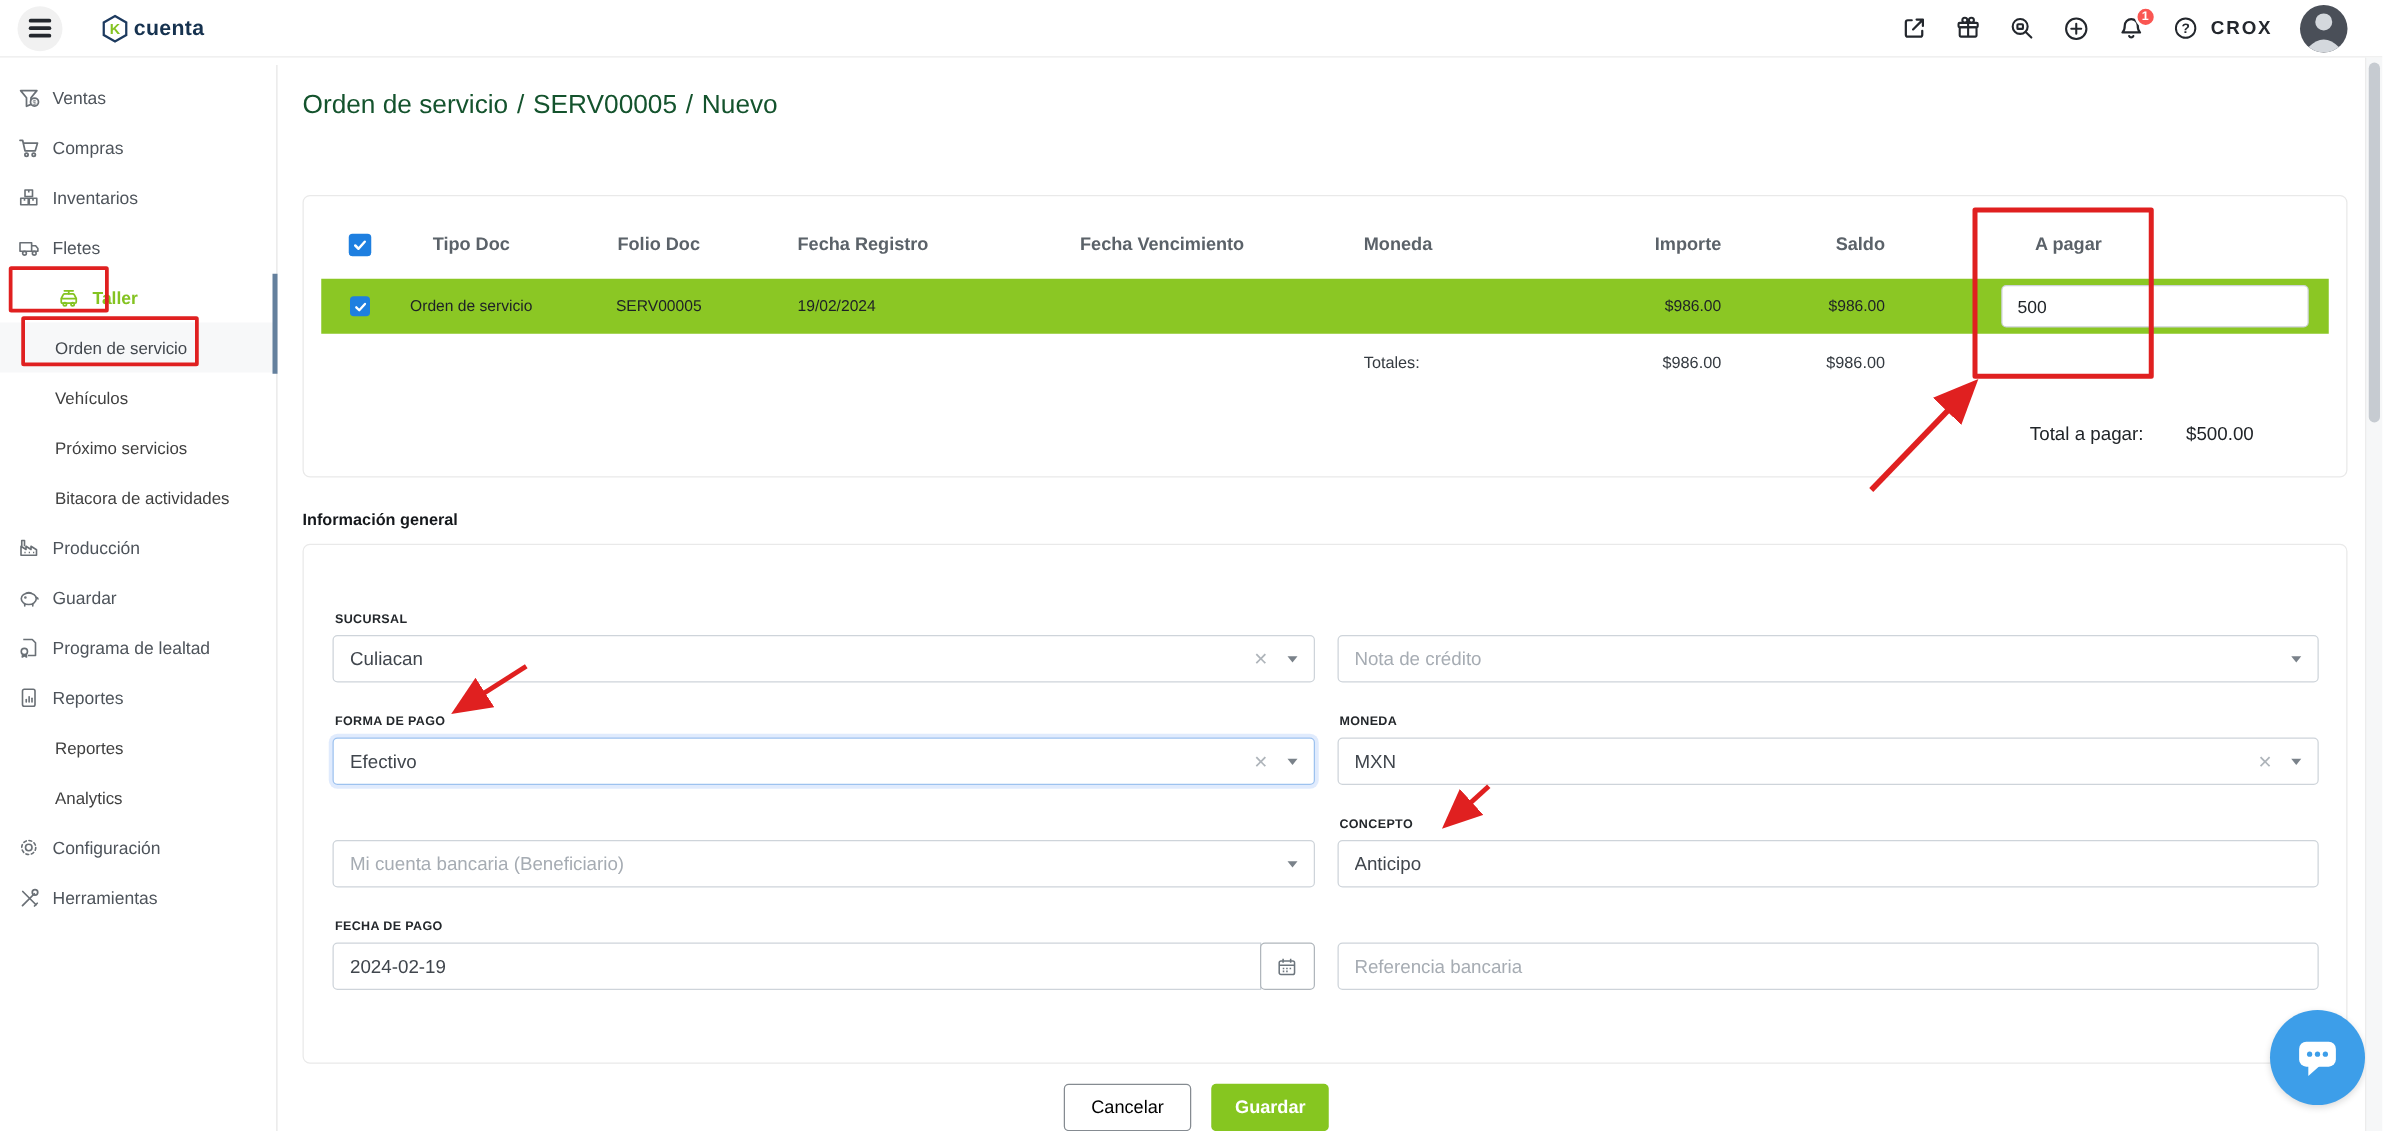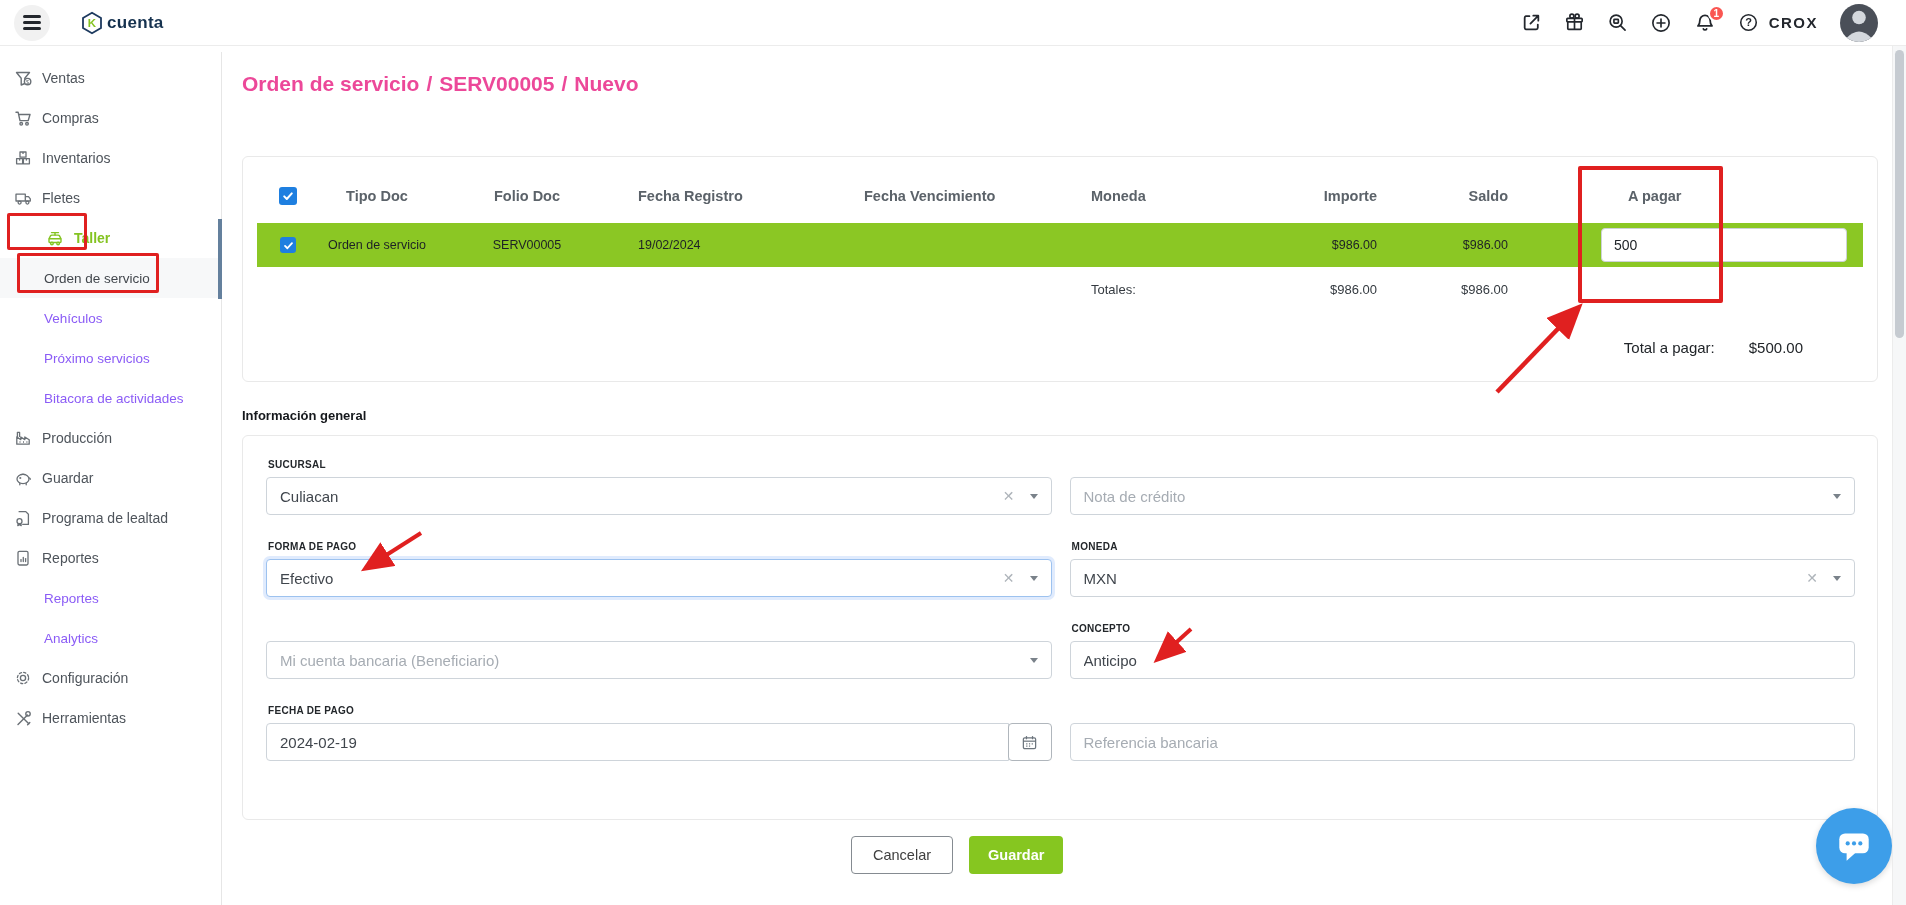--- a/index.html
+++ b/index.html
@@ -20,27 +20,27 @@
   .tico{background:none;border:none;cursor:pointer;display:flex;align-items:center;color:#23272d;padding:0;}
   .bell-wrap{position:relative;}
   .badge{position:absolute;top:-7px;right:-9px;min-width:17px;height:17px;border-radius:9px;background:#fa5652;
     color:#fff;font-size:10px;font-weight:bold;display:flex;align-items:center;justify-content:center;border:2px solid #fff;}
   .crox{font-size:15px;font-weight:bold;letter-spacing:1.5px;color:#23272d;margin-left:-12px;}
   .avatar{width:38px;height:38px;border-radius:50%;background:#4a4f58;overflow:hidden;display:flex;align-items:flex-end;justify-content:center;cursor:pointer;}
   
   .sidebar{position:absolute;top:52px;left:0;bottom:0;width:222px;background:#fff;border-right:1px solid #e6e6e6;padding-top:6px;z-index:4;}
   .side-item{height:40px;display:flex;align-items:center;gap:9px;padding-left:13px;font-size:14px;color:#4e545b;cursor:pointer;}
   .side-item .ic{width:20px;display:flex;justify-content:center;flex:none;}
-  .side-sub{padding-left:44px;font-size:13.5px;color:#8b5cf6;}
+  .side-sub{padding-left:44px;font-size:13.5px;color:#404040;}
   .side-green{color:#84c321;font-weight:bold;padding-left:45px;}
   .side-active{background:#f7f8f9;color:#42474d;}
   .active-indicator{position:absolute;right:-1px;top:167px;width:4px;height:80px;background:#64809d;}
   
   .main{position:absolute;left:222px;top:46px;right:0;bottom:0;}
-  .crumb{margin:26px 0 0 20px;font-size:21px;font-weight:bold;color:#ec4899;}
+  .crumb{margin:26px 0 0 20px;font-size:21px;font-weight:normal;color:#14532d;}
   .crumb .sep{margin:0 7px;}
   .card{border:1px solid #e9e9e9;border-radius:6px;background:#fff;}
   .table-card{margin:60px 28px 0 20px;padding:12px 14px 8px;position:relative;}
   .trow{display:flex;align-items:center;}
   .thead{height:54px;font-weight:bold;font-size:14.5px;color:#5b6269;}
   .tdoc{height:44px;background:#8bc724;font-size:12.5px;color:#1d2126;}
   .ttotals{height:44px;font-size:13px;color:#343a40;}
   .c1{width:62px;display:flex;justify-content:center;}
   .c2{width:116px;text-align:center;}
   .c3{width:184px;text-align:center;}
@@ -52,42 +52,42 @@
   .c9{flex:1;}
   .th9{padding-left:100px;}
   .chk{width:18px;height:18px;border-radius:3px;background:#1e7fe0;display:flex;align-items:center;justify-content:center;cursor:pointer;}
   .chk.small{width:16px;height:16px;}
   .apagar-input{width:246px;height:34px;margin-left:73px;border:1px solid #cdd2d7;border-radius:4px;
     padding:0 12px;font-size:14px;color:#212529;background:#fff;font-family:"Liberation Sans",sans-serif;}
   .ttotal-pagar{height:52px;margin-top:10px;display:flex;justify-content:flex-end;align-items:center;gap:34px;
     padding-right:60px;font-size:15px;color:#212529;}
   
   .section-title{margin:26px 0 0 20px;font-size:13px;font-weight:bold;color:#15181c;}
-  .form-card{margin:12px 28px 0 20px;padding:23px 22px 58px 23px;display:grid;
+  .form-card{margin:12px 28px 0 20px;padding:54px 22px 58px 23px;display:grid;
     grid-template-columns:1fr 1fr;column-gap:18px;row-gap:26px;align-items:end;}
   .fg{display:flex;flex-direction:column;}
   .flabel{font-size:10px;font-weight:bold;color:#23272b;letter-spacing:.3px;margin:0 0 7px 2px;}
   .control{height:38px;border:1px solid #ced4da;border-radius:4px;background:#fff;display:flex;align-items:center;
     padding:0 13px;font-size:15px;color:#40464d;cursor:pointer;}
   .control .val{flex:1;}
   .ph{color:#a6acb3;}
   .clear-x{color:#aeb4ba;font-size:14px;margin-right:15px;cursor:pointer;line-height:1;}
   .caret{width:0;height:0;border-left:4.5px solid transparent;border-right:4.5px solid transparent;border-top:5.5px solid #7a828a;}
   .focused{border-color:#9dc2ef;box-shadow:0 0 0 3px rgba(60,130,240,.16);}
   input.tinput{height:38px;width:100%;border:1px solid #ced4da;border-radius:4px;background:#fff;
     padding:0 13px;font-size:15px;color:#40464d;font-family:"Liberation Sans",sans-serif;}
   input.tinput::placeholder{color:#a6acb3;}
   .date-wrap{display:flex;}
   .date-input{flex:1;border-radius:4px 0 0 4px;cursor:text;}
   .cal-btn{width:44px;height:38px;margin-left:-1px;border:1px solid #b0b6bc;border-radius:4px;background:#fff;
     display:flex;align-items:center;justify-content:center;cursor:pointer;}
   
   .footer{display:flex;gap:16px;margin:16px 0 0 629px;}
   .btn{height:38px;border-radius:4px;font-size:14.5px;cursor:pointer;font-family:"Liberation Sans",sans-serif;}
-  .btn-cancel{padding:0 21px;background:#fff;border:1px solid #858b91;color:#404040;}
+  .btn-cancel{padding:0 21px;background:#fff;border:1px solid #858b91;color:#000000;}
   .btn-save{padding:0 19px;background:#86c620;border:none;color:#fff;font-weight:bold;}
   
   .chat-fab{position:absolute;left:1816px;top:808px;width:76px;height:76px;border-radius:50%;background:#3d9ee9;
     display:flex;align-items:center;justify-content:center;cursor:pointer;z-index:7;box-shadow:0 2px 6px rgba(0,0,0,.15);}
   .sb-track{position:absolute;right:0;top:46px;bottom:0;width:14px;background:#f6f7f8;border-left:1px solid #ececec;z-index:8;}
   .sb-thumb{position:absolute;left:2px;top:4px;width:9px;height:288px;background:#c6cbd1;border-radius:5px;cursor:pointer;}
   
   .overlay{position:absolute;inset:0;pointer-events:none;z-index:60;}
   .ann-box{position:absolute;border:3px solid #e02020;border-radius:2px;}
   .box-taller{left:7px;top:213px;width:80px;height:37px;}

